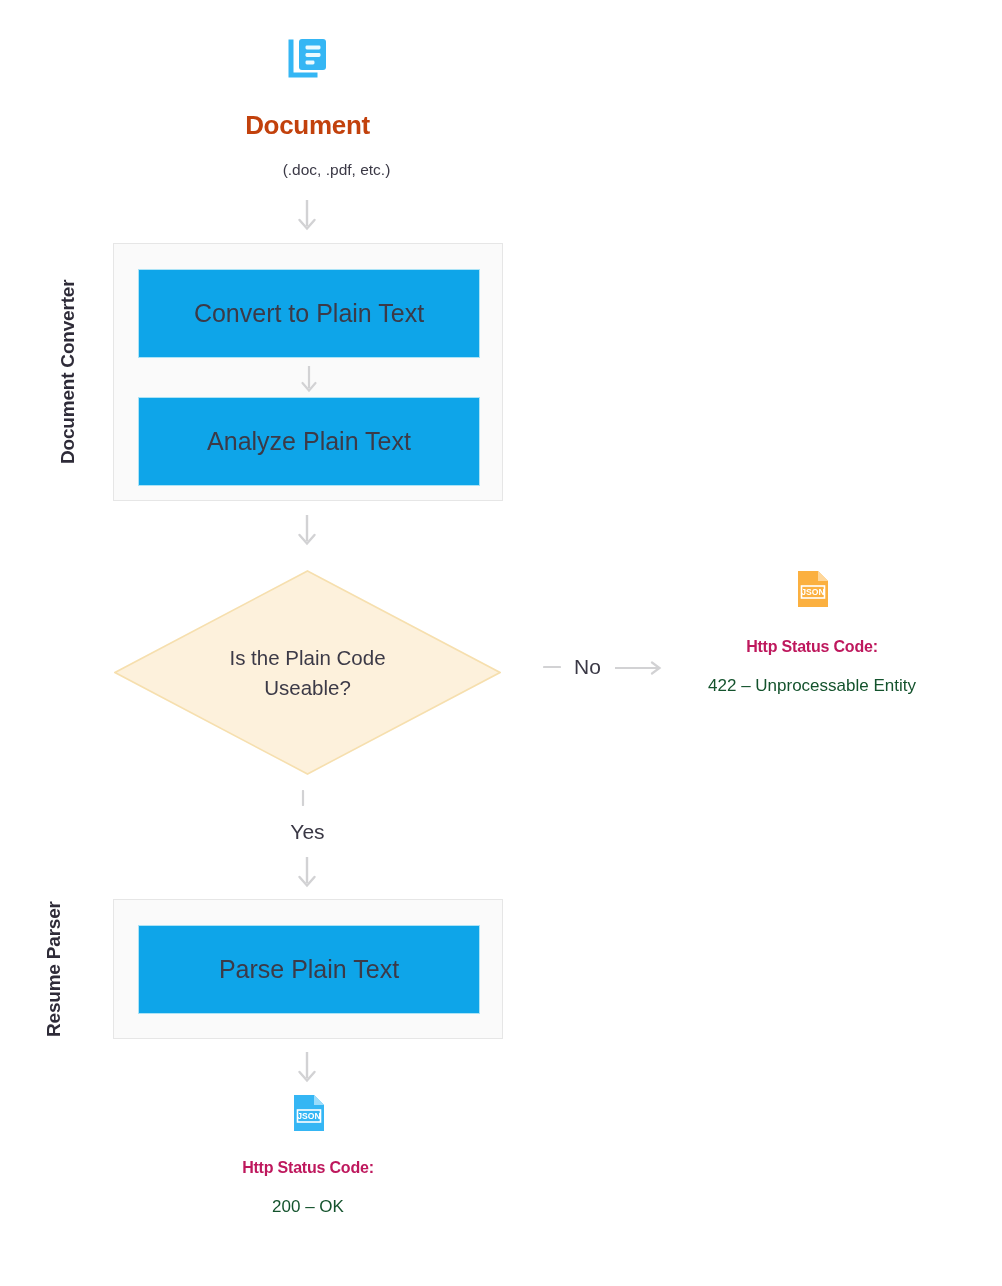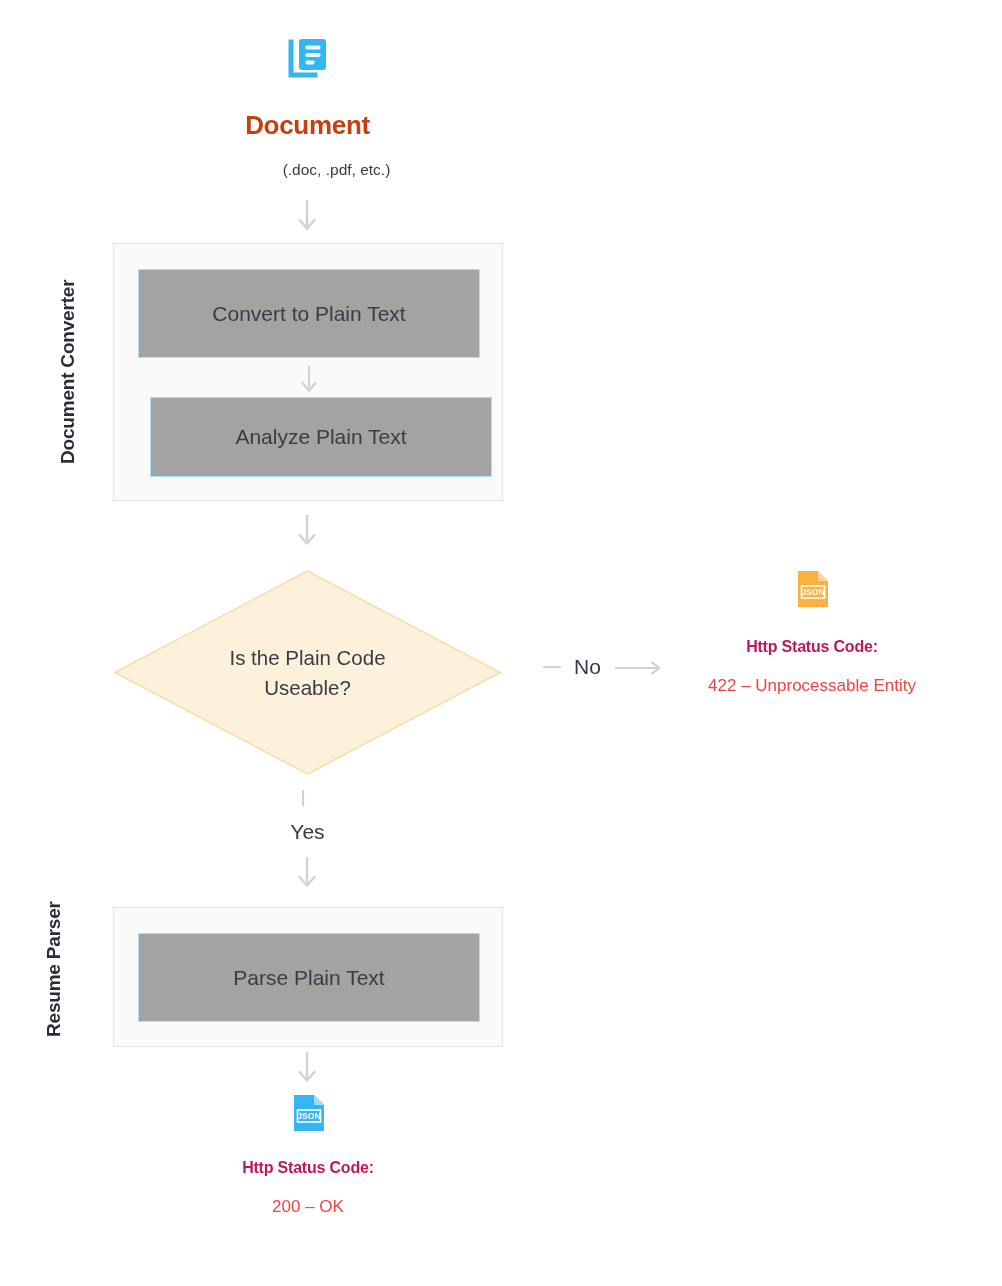--- a/index.html
+++ b/index.html
@@ -45,27 +45,27 @@
   .v-arrow { width: 26px; height: 34px; }
   .v-arrow svg, .h-arrow svg, .dash svg { display: block; }
 
   
   .group-box {
     background: #fafafa;
     border: 1px solid #e6e6e6;
     box-sizing: border-box;
   }
   .step-box {
-    background: #a3a3a3;
+    background: #0ea5e9;
     border: 1px solid #abe3f6;
     box-sizing: border-box;
     display: flex;
     align-items: center;
     justify-content: center;
-    font-size: 21px;
+    font-size: 25px;
     color: #3c3a47;
   }
 
   
   .group-label {
     writing-mode: vertical-rl;
     transform: rotate(180deg);
     font-weight: bold;
     font-size: 19px;
     letter-spacing: -0.2px;
@@ -109,21 +109,21 @@
 
   
   .status-title {
     font-size: 16px;
     font-weight: bold;
     letter-spacing: -0.2px;
     color: #be185d;
   }
   .status-value {
     font-size: 17px;
-    color: #ef4444;
+    color: #14532d;
   }
 
   .json-icon { width: 30px; height: 36px; }
 </style>
 </head>
 <body>
 
 <div class="abs" id="doc-icon-wrap">
   <span class="doc-icon">
     <svg width="40" height="42" viewBox="0 0 40 42" xmlns="http://www.w3.org/2000/svg">
@@ -155,21 +155,21 @@
     <span>Convert to Plain Text</span>
   </div>
 
   <div class="abs v-arrow" style="left:182px; top:121px; height:30px;">
     <svg width="26" height="30" viewBox="0 0 26 30" xmlns="http://www.w3.org/2000/svg">
       <path d="M13 1 L13 23" stroke="#d2d2d4" stroke-width="2.2" fill="none"></path>
       <path d="M6.5 18 L13 25.5 L19.5 18" stroke="#d2d2d4" stroke-width="2.2" fill="none" stroke-linecap="round"></path>
     </svg>
   </div>
 
-  <div class="step-box" style="position:absolute; left:24px; top:153px; width:342px; height:80px;margin-left:12px;">
+  <div class="step-box" style="position:absolute; left:24px; top:153px; width:342px; height:89px;">
     <span>Analyze Plain Text</span>
   </div>
 </div>
 
 <div class="abs v-arrow" style="left:294px; top:514px;">
   <svg width="26" height="34" viewBox="0 0 26 34" xmlns="http://www.w3.org/2000/svg">
     <path d="M13 1 L13 27" stroke="#d2d2d4" stroke-width="2.4" fill="none"></path>
     <path d="M5.5 21 L13 29.5 L20.5 21" stroke="#d2d2d4" stroke-width="2.4" fill="none" stroke-linecap="round"></path>
   </svg>
 </div>
@@ -225,21 +225,21 @@
 
 <div class="abs v-arrow" style="left:294px; top:856px;">
   <svg width="26" height="34" viewBox="0 0 26 34" xmlns="http://www.w3.org/2000/svg">
     <path d="M13 1 L13 27" stroke="#d2d2d4" stroke-width="2.4" fill="none"></path>
     <path d="M5.5 21 L13 29.5 L20.5 21" stroke="#d2d2d4" stroke-width="2.4" fill="none" stroke-linecap="round"></path>
   </svg>
 </div>
 
 <div class="abs group-label" style="left:42px; top:899px; height:140px; width:52px;">Resume Parser</div>
 
-<div class="abs group-box" id="parser-group" style="left:113px; top:899px; width:390px; height:140px;margin-top:8px;">
+<div class="abs group-box" id="parser-group" style="left:113px; top:899px; width:390px; height:140px;">
   <div class="step-box" style="position:absolute; left:24px; top:25px; width:342px; height:89px;">
     <span>Parse Plain Text</span>
   </div>
 </div>
 
 <div class="abs v-arrow" style="left:294px; top:1051px;">
   <svg width="26" height="34" viewBox="0 0 26 34" xmlns="http://www.w3.org/2000/svg">
     <path d="M13 1 L13 27" stroke="#d2d2d4" stroke-width="2.4" fill="none"></path>
     <path d="M5.5 21 L13 29.5 L20.5 21" stroke="#d2d2d4" stroke-width="2.4" fill="none" stroke-linecap="round"></path>
   </svg>

